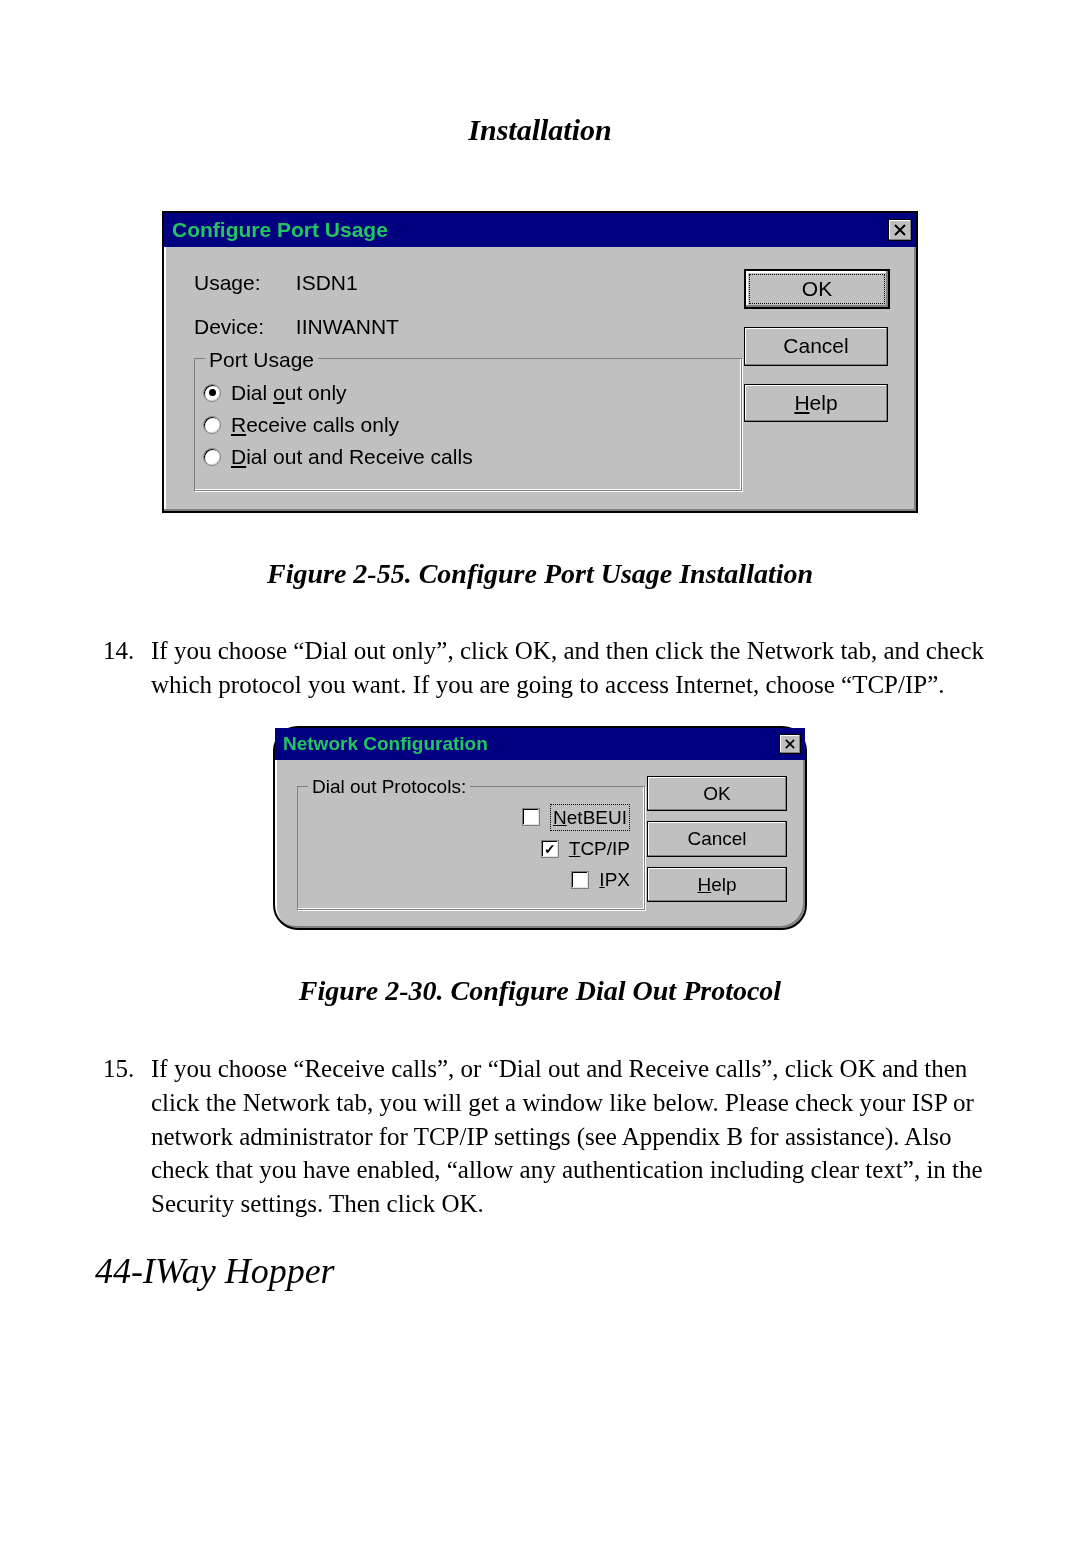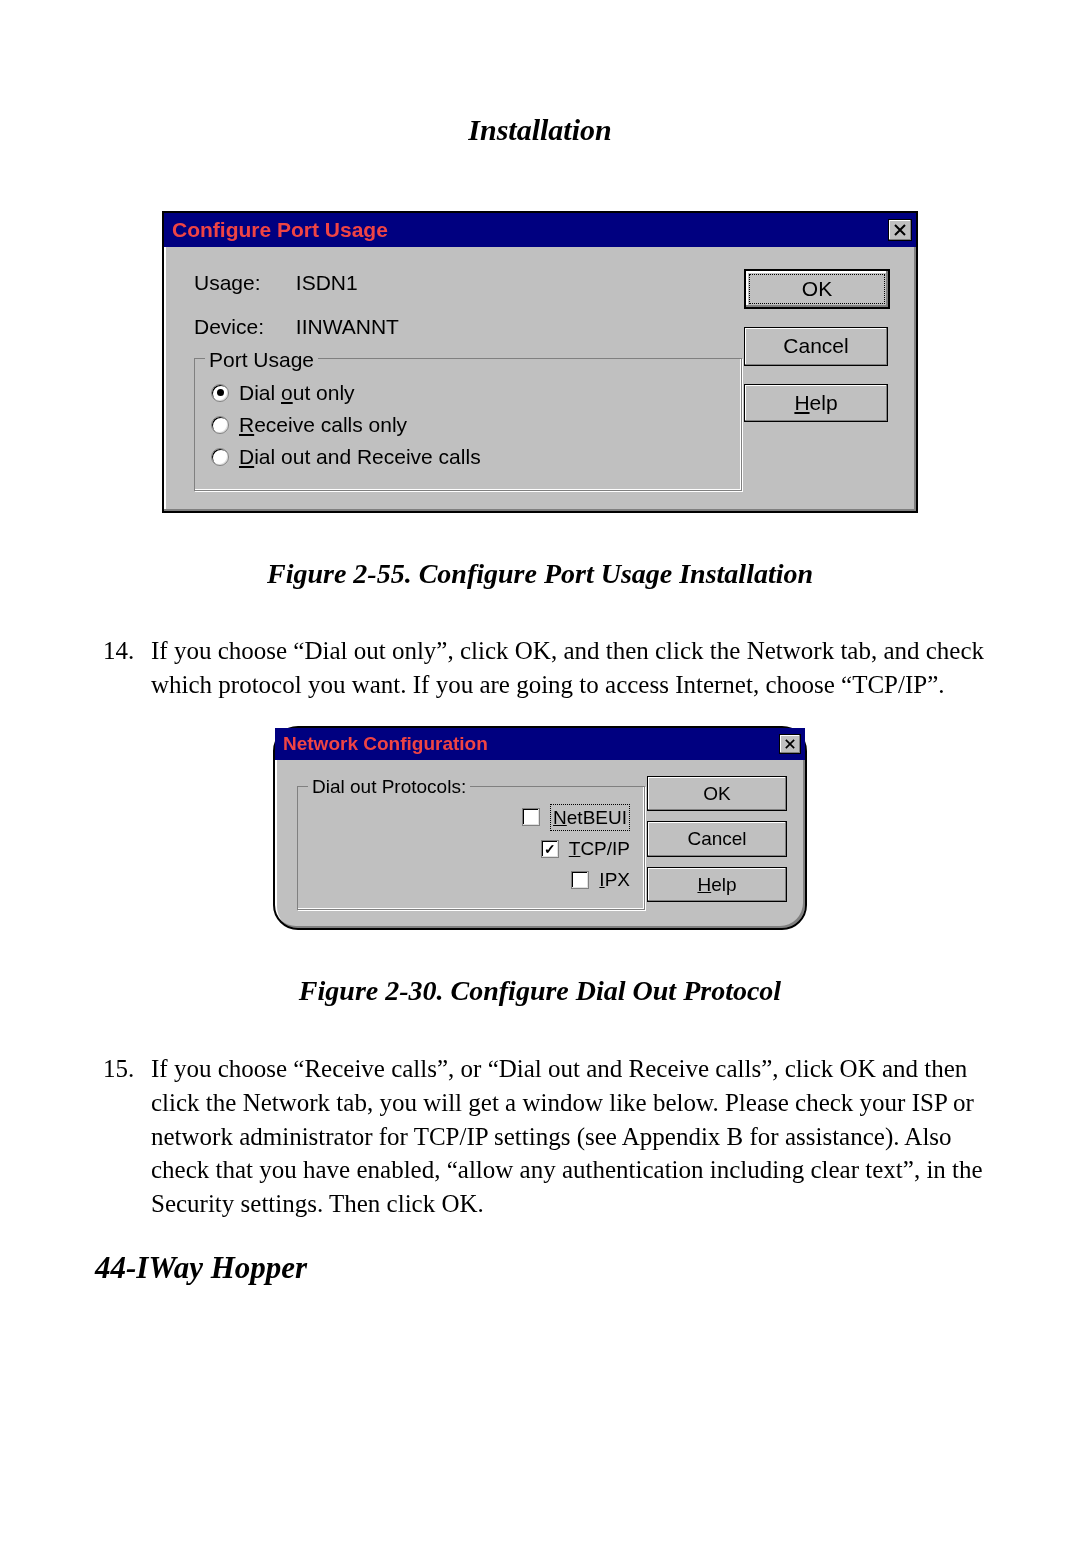--- a/index.html
+++ b/index.html
@@ -25,22 +25,22 @@
   }
   .fig-caption {
     text-align: center;
     font-style: italic;
     font-weight: bold;
     font-size: 28px;
     margin: 42px 0 42px 0;
   }
   .footer {
     font-style: italic;
-    font-weight: bold;
-    font-size: 31px;
+    font-weight: normal;
+    font-size: 36px;
     margin-top: 26px;
   }
   ol.steps {
     list-style: none;
     padding: 0;
     margin: 0;
   }
   ol.steps > li {
     display: flex;
     margin: 20px 0 24px 0;
@@ -62,21 +62,21 @@
     box-shadow: inset -2px -2px 0 #808080, inset 2px 2px 0 #fff;
     box-sizing: border-box;
   }
   .dlg-port {
     width: 756px;
     margin: 0 auto;
     font-size: 21px;
   }
   .titlebar {
     background: #000080;
-    color: #ef4444;
+    color: #22c55e;
     display: flex;
     align-items: center;
     justify-content: space-between;
     padding: 3px 4px 3px 8px;
     font-weight: bold;
     font-size: 21px;
   }
   .title-x {
     background: #c0c0c0;
     color: #000;
@@ -100,21 +100,21 @@
   .dlg-right {
     flex: 0 0 140px;
   }
   .dlg-row { margin-bottom: 16px; }
   .dlg-label { display: inline-block; width: 96px; }
   .groupbox {
     position: relative;
     border: 1px solid #808080;
     box-shadow: inset -1px -1px 0 #fff, 1px 1px 0 #fff;
     margin: 16px 2px 2px 0;
-    padding: 16px 16px 14px 16px;
+    padding: 16px 16px 14px 8px;
   }
   .groupbox .legend {
     position: absolute;
     top: -13px;
     left: 10px;
     background: #c0c0c0;
     padding: 0 4px;
   }
   .radio {
     display: flex;

